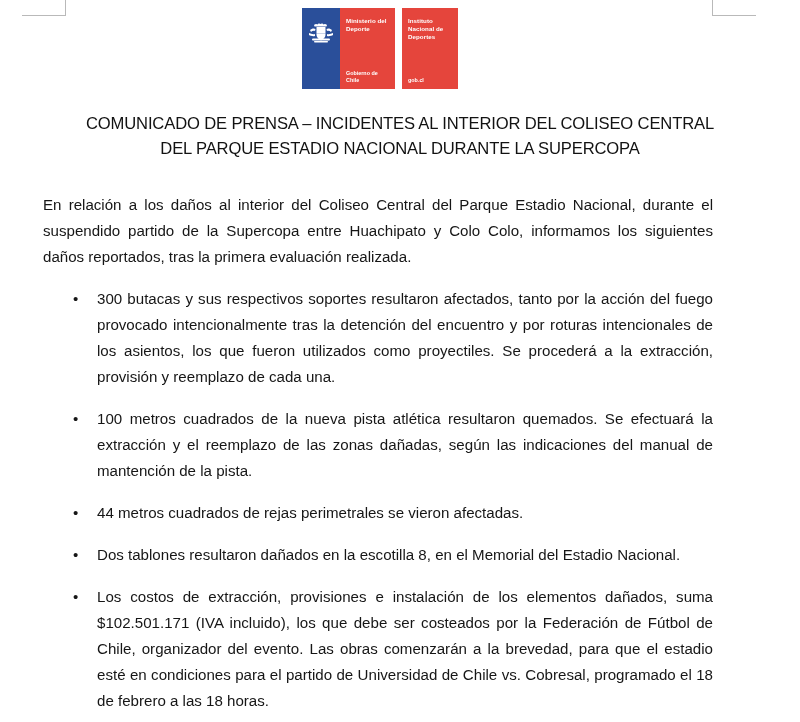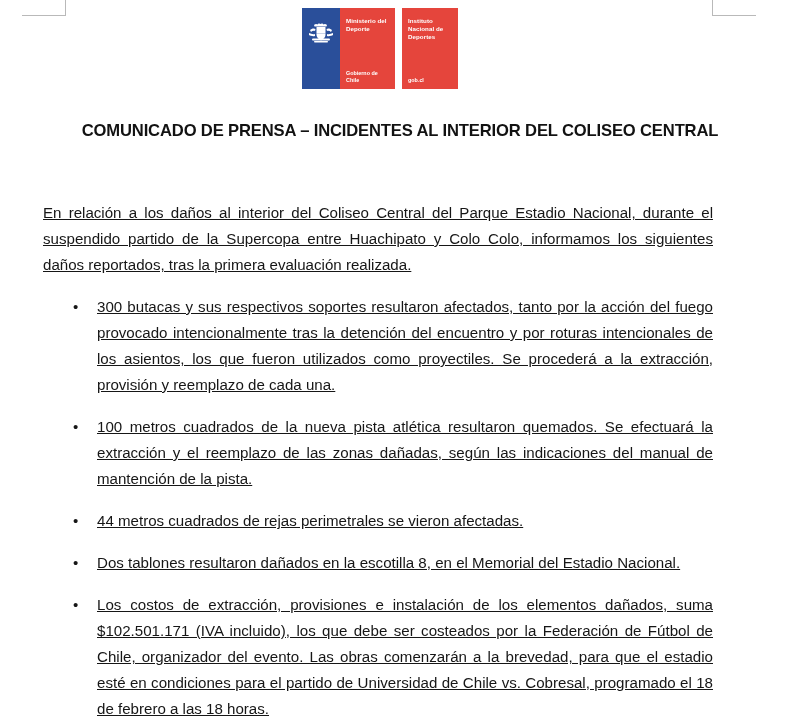--- a/index.html
+++ b/index.html
@@ -93,38 +93,37 @@
     top: 14px;
     transform: translateX(-50%);
     width: 28px;
     height: 22px;
   }
 
   
   .doc-title {
     position: absolute;
     left: 44px;
-    top: 107px;
+    top: 100px;
     width: 712px;
     text-align: center;
     font-size: 16.6px;
     line-height: 25px;
-    font-weight: bold;
+    font-weight: normal;
     letter-spacing: -0.15px;
     color: #121212;
   }
   .doc-title .title-line { display: block; }
 
   
   .doc-body {
     position: absolute;
     left: 43px;
-    top: 200px;
+    top: 192px;
     width: 670px;
-    text-decoration: underline;
   }
   .intro-paragraph {
     font-size: 15.1px;
     line-height: 26px;
     text-align: justify;
     text-justify: inter-word;
     color: #161616;
     margin: 0;
   }
   .bullet-list {
@@ -192,20 +191,21 @@
 
   <div class="logo-block logo-red-ind">
     <span class="logo-top-text">Instituto Nacional de Deportes</span>
     <span class="logo-bottom-text">gob.cl</span>
   </div>
 
 </div>
 
 <h1 class="doc-title">
   <span class="title-line">COMUNICADO DE PRENSA – INCIDENTES AL INTERIOR DEL COLISEO CENTRAL</span>
+  <span class="title-line">DEL PARQUE ESTADIO NACIONAL DURANTE LA SUPERCOPA</span>
 </h1>
 
 <div class="doc-body">
 
   <p class="intro-paragraph">En relación a los daños al interior del Coliseo Central del Parque Estadio Nacional, durante el suspendido partido de la Supercopa entre Huachipato y Colo Colo, informamos los siguientes daños reportados, tras la primera evaluación realizada.</p>
 
   <ul class="bullet-list">
 
     <li class="bullet-item">
       <span class="bullet-dot">•</span>

